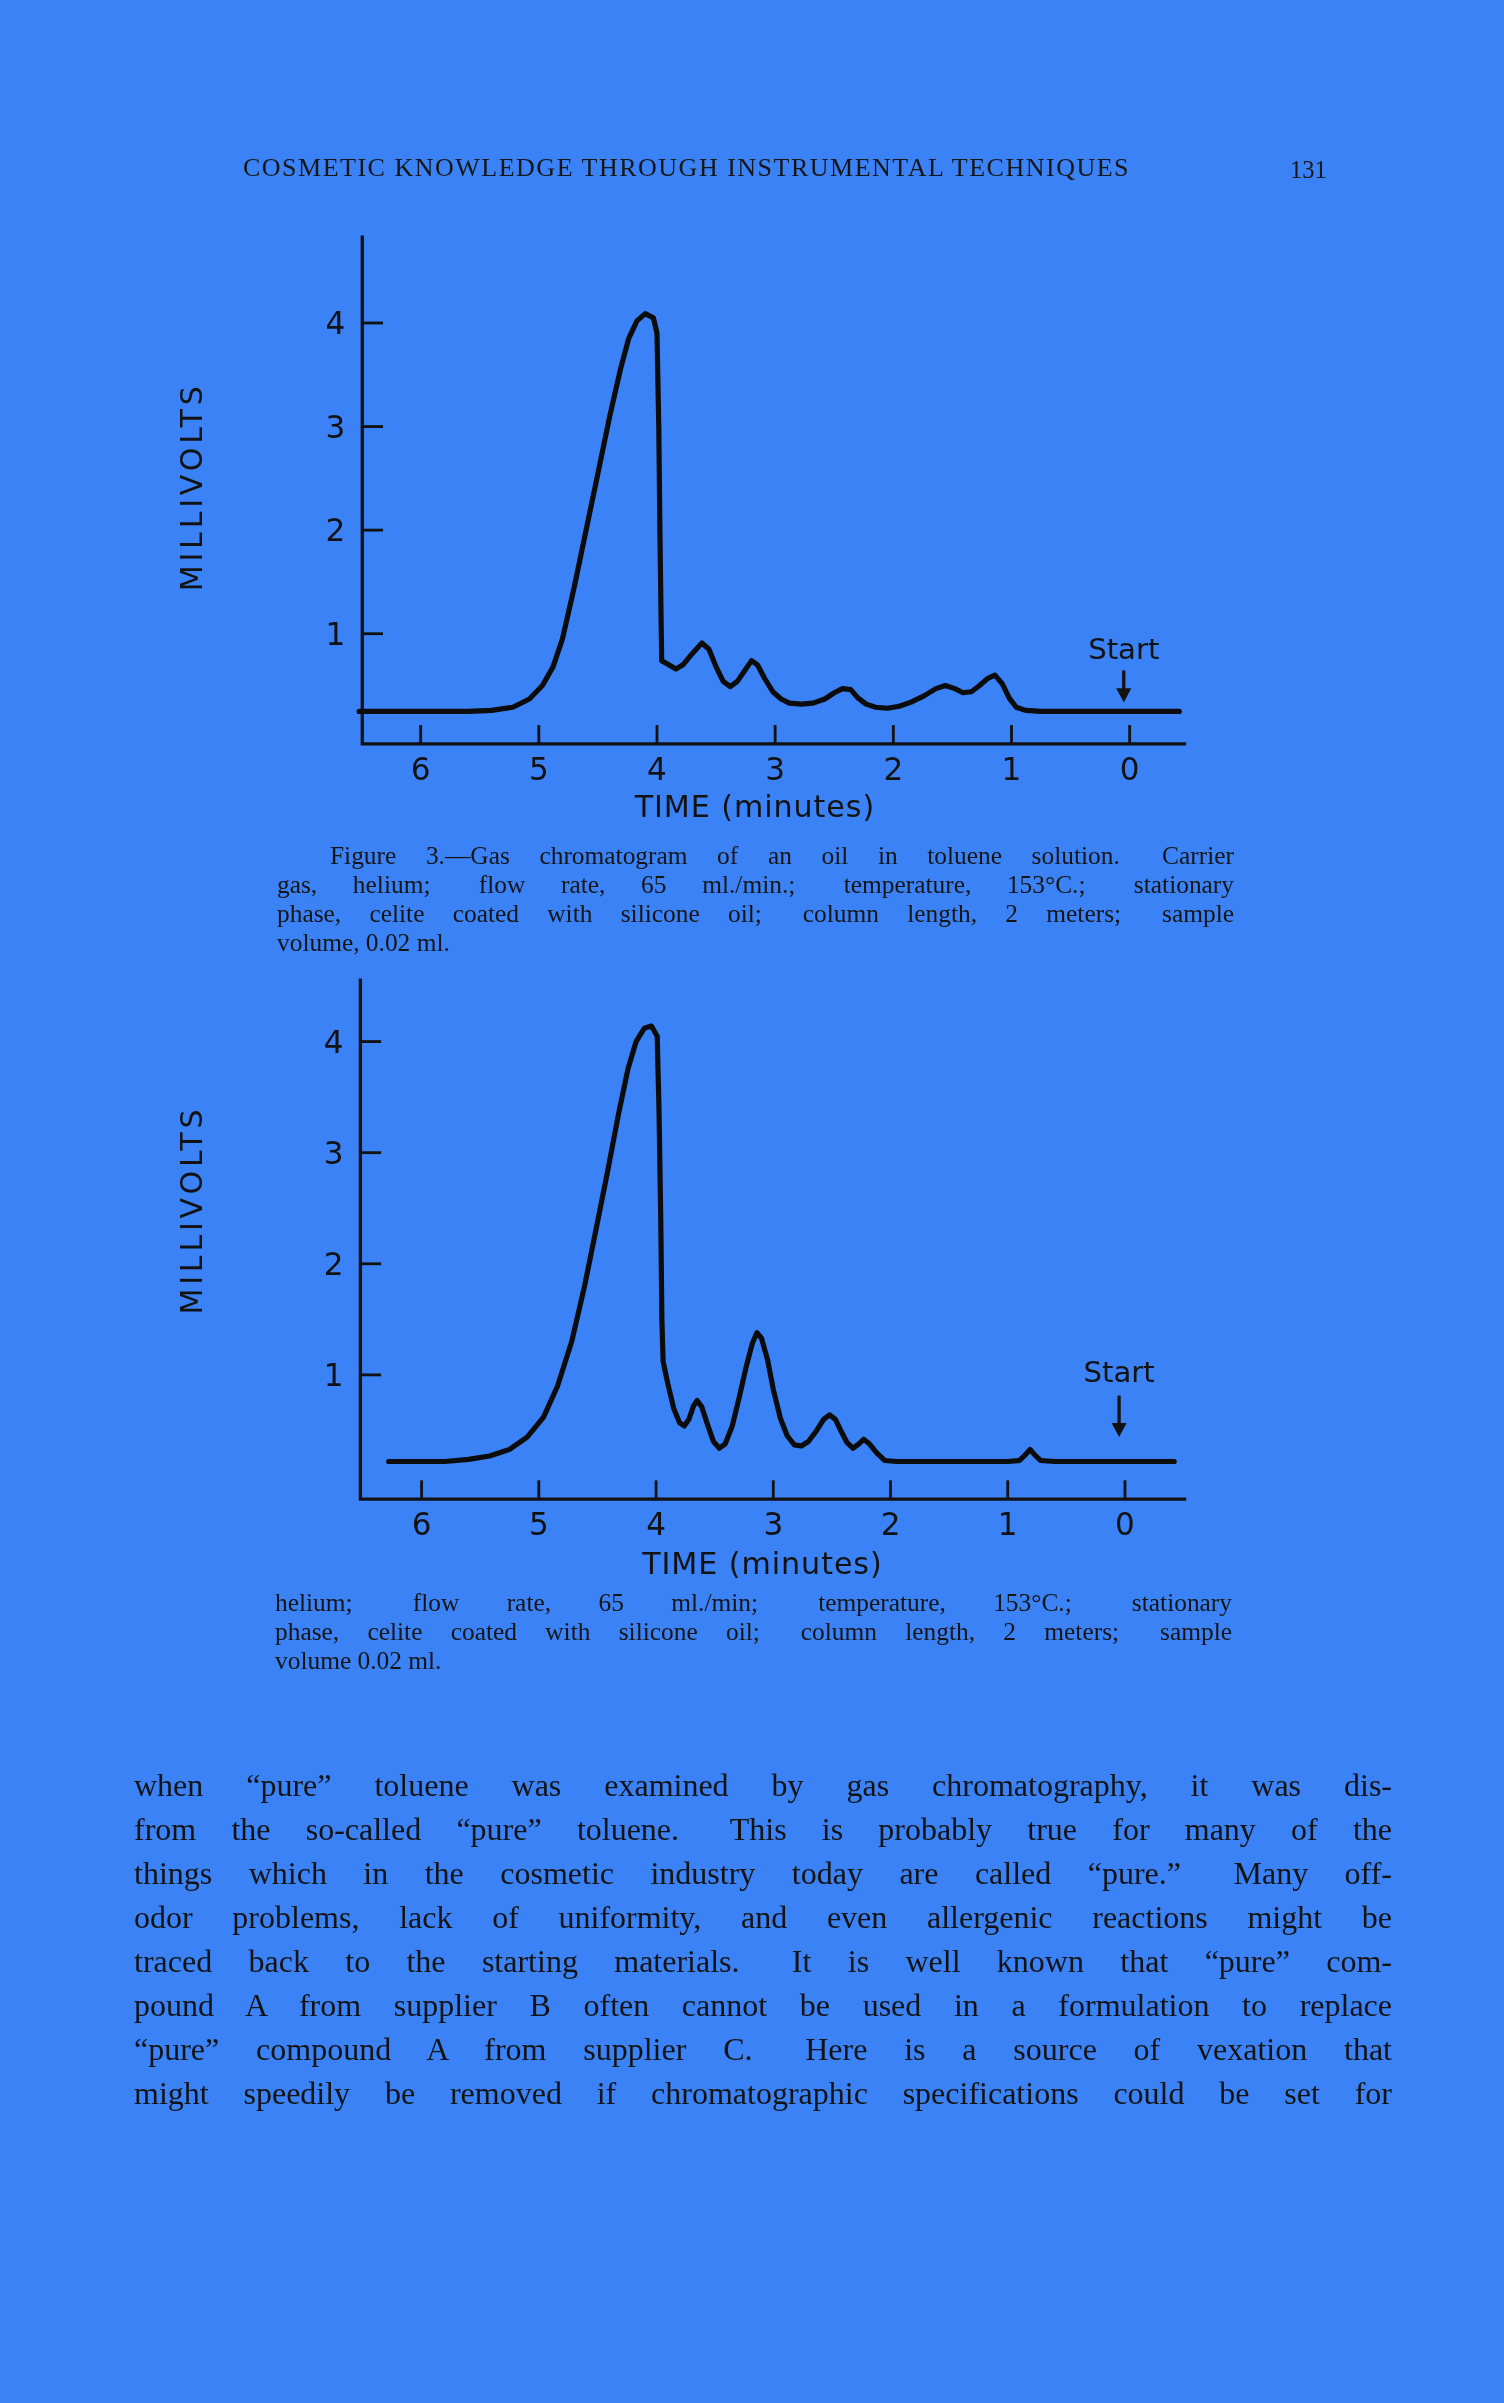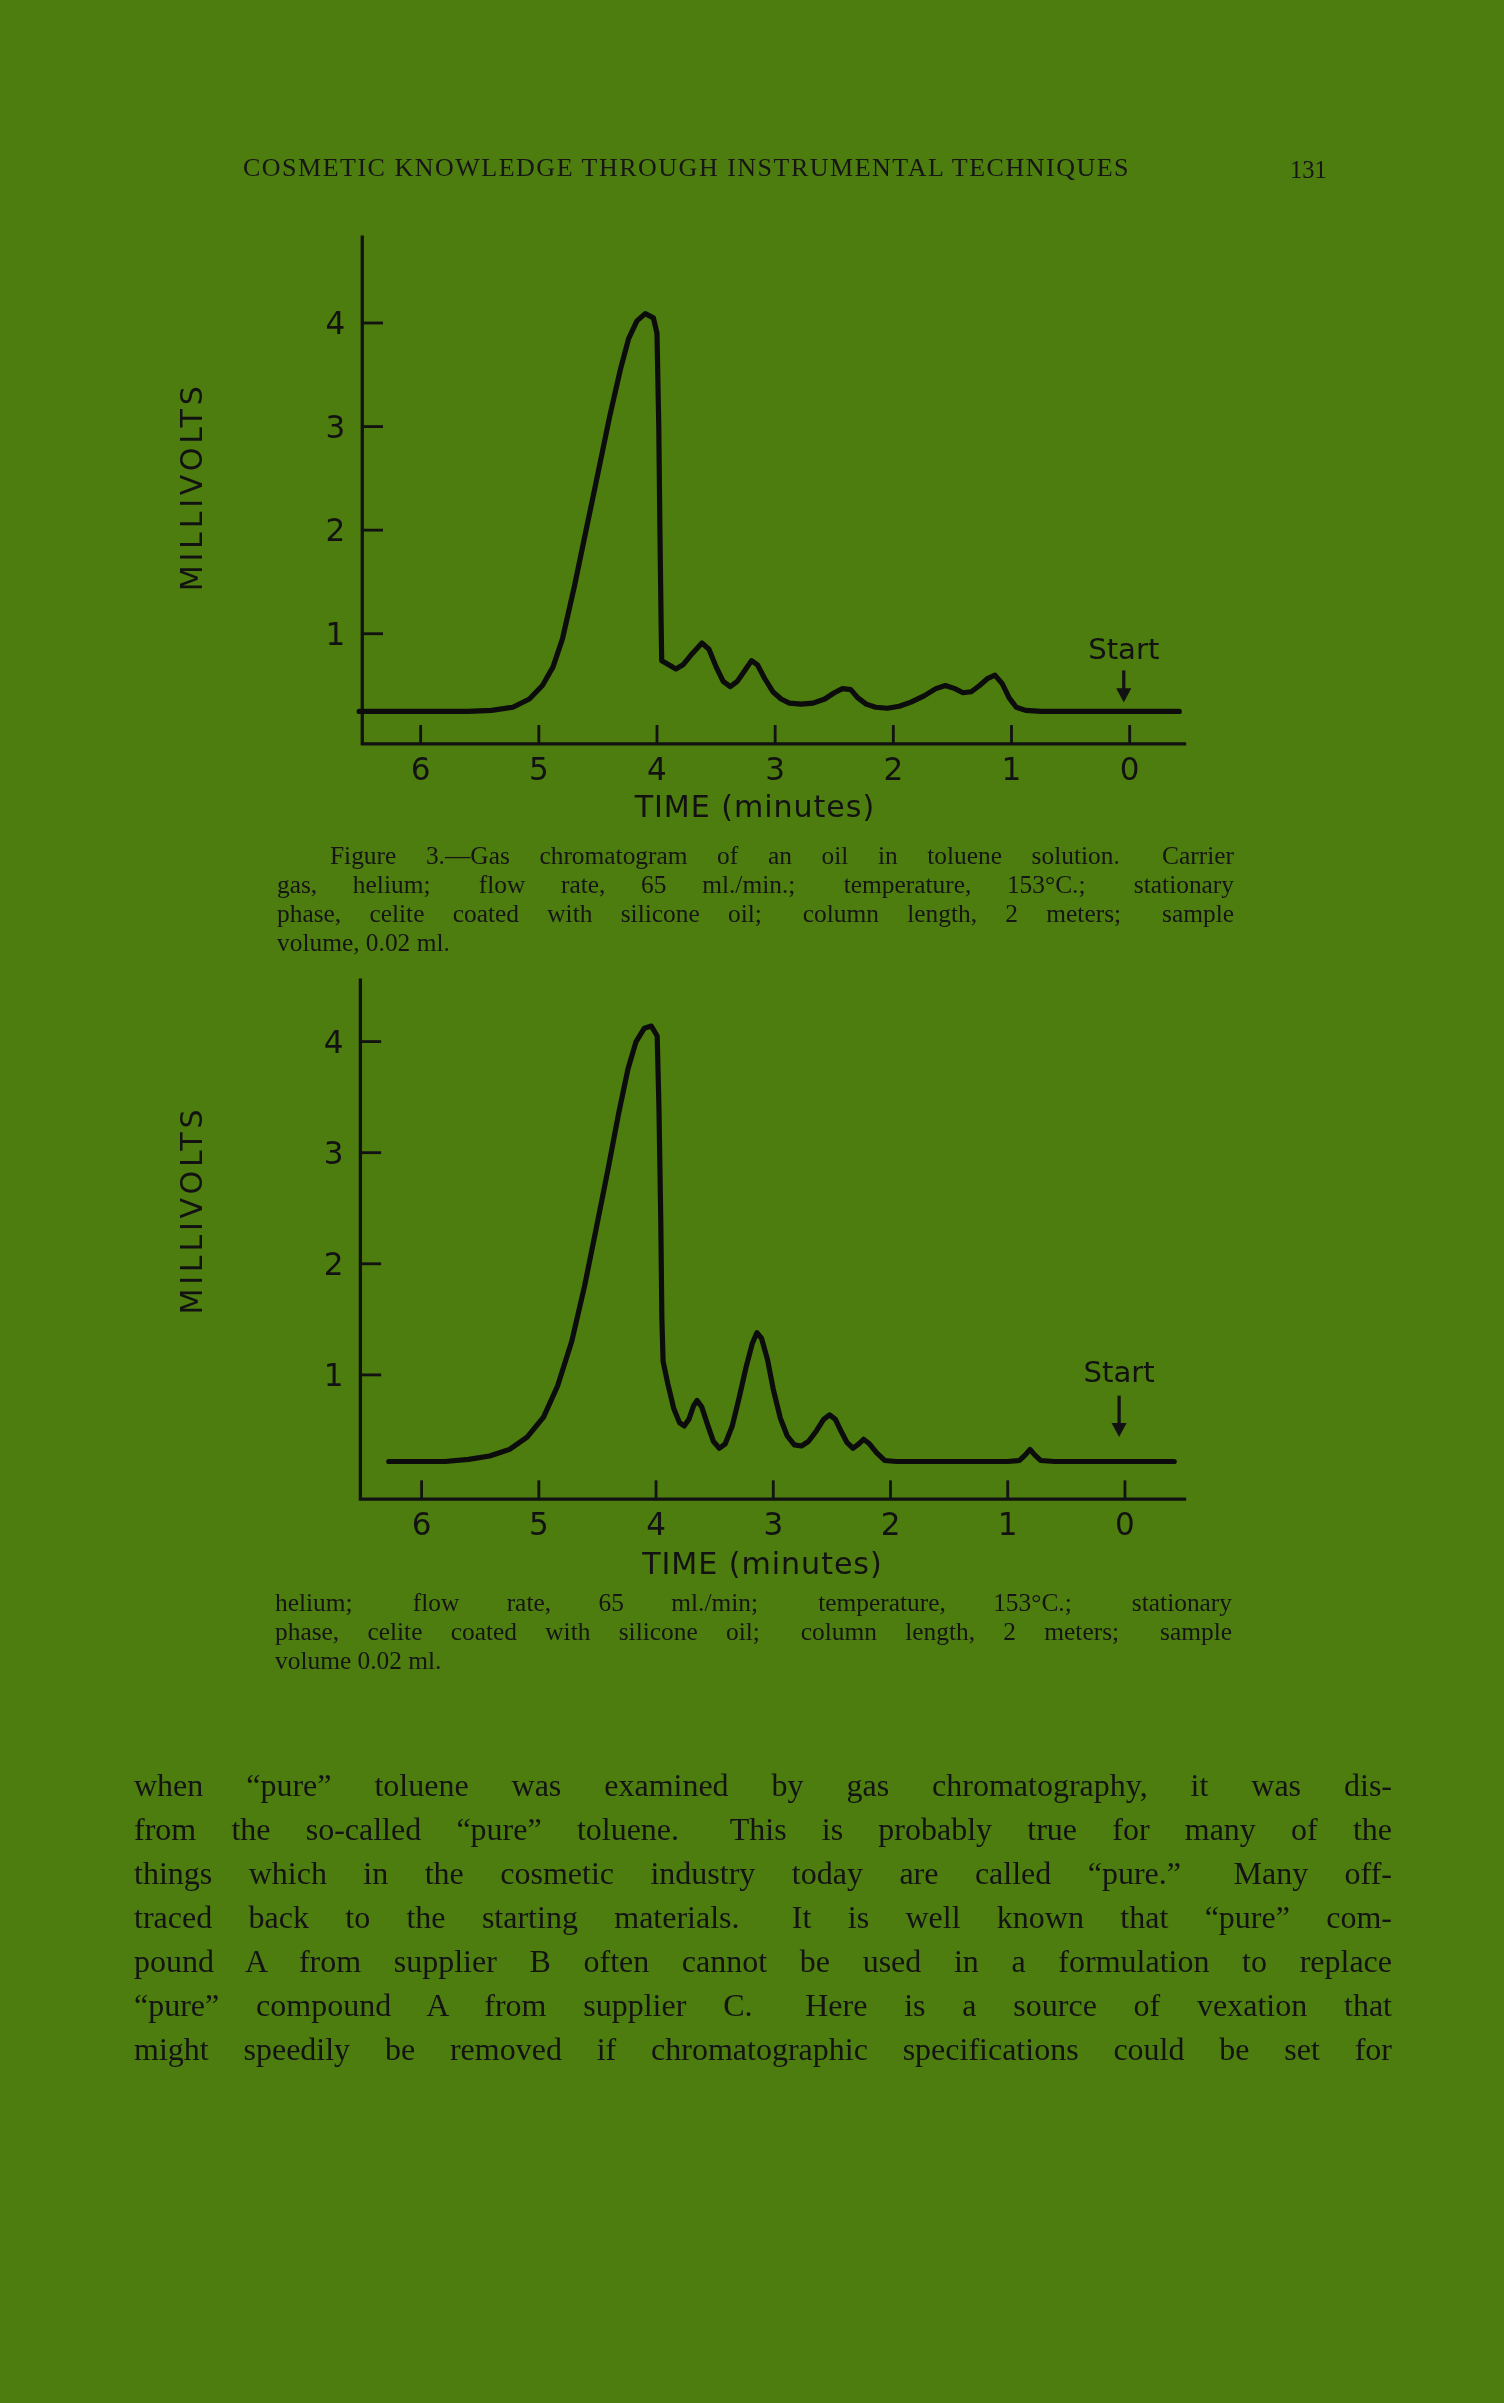--- a/index.html
+++ b/index.html
@@ -1,19 +1,19 @@
 <!DOCTYPE html>
 <html style="font-size:15px"><head>
 <meta charset="utf-8">
 <style>
   html,body{margin:0;padding:0;background:#e8e8e6;}
   .page{
     position:relative;
     width:1505px;height:2403px;
-    background:#4d7c0f;
+    background:#3b82f6;
     overflow:hidden;
     color:#141414;
   }
   
   .running-title{
     position:absolute;left:243px;top:153px;
     font-family:"Liberation Serif",serif;
     font-size:26px;letter-spacing:1.5px;
     white-space:nowrap;color:#161616;
   }
@@ -137,20 +137,21 @@
   <div class="caption" id="caption4">
     <div class="cap-line">helium;  flow rate, 65 ml./min;  temperature, 153°C.;  stationary</div>
     <div class="cap-line">phase, celite coated with silicone oil;  column length, 2 meters;  sample</div>
     <div class="cap-line cap-last">volume 0.02 ml.</div>
   </div>
 
   <div class="bodytext">
     <div class="bline">when “pure” toluene was examined by gas chromatography, it was dis-</div>
     <div class="bline">from the so-called “pure” toluene.  This is probably true for many of the</div>
     <div class="bline">things which in the cosmetic industry today are called “pure.”  Many off-</div>
+    <div class="bline">odor problems, lack of uniformity, and even allergenic reactions might be</div>
     <div class="bline">traced back to the starting materials.  It is well known that “pure” com-</div>
     <div class="bline">pound A from supplier B often cannot be used in a formulation to replace</div>
     <div class="bline">“pure” compound A from supplier C.  Here is a source of vexation that</div>
     <div class="bline">might speedily be removed if chromatographic specifications could be set for</div>
   </div>
 
 </div>
 
 
 </body></html>

